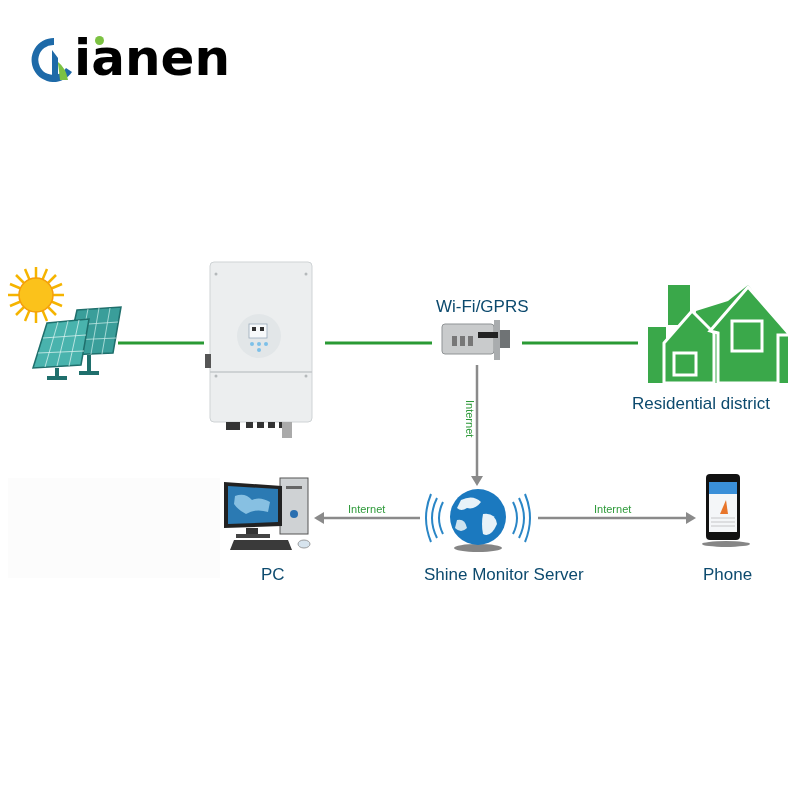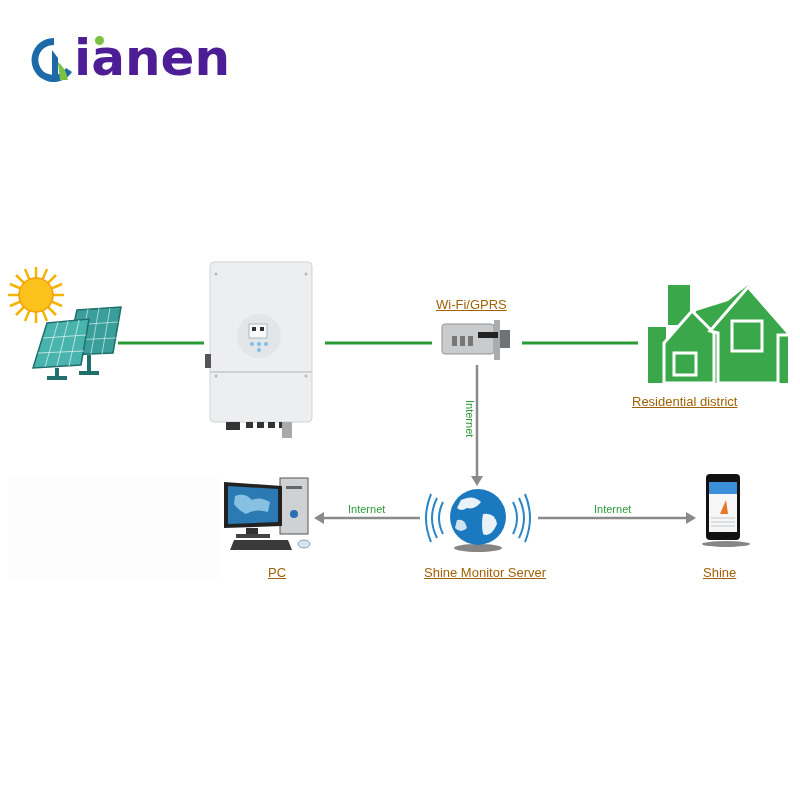--- a/index.html
+++ b/index.html
@@ -1,20 +1,20 @@
 <!DOCTYPE html>
 <html><head>
 <meta charset="utf-8">
 <style>
   html, body { margin: 0; padding: 0; background: #ffffff; }
   body { width: 800px; height: 800px; position: relative; overflow: hidden; font-family: "Liberation Sans", sans-serif; }
   .abs { position: absolute; }
   .logo { left: 28px; top: 30px; width: 210px; height: 60px; }
-  .logo-text { position: absolute; left: 46px; top: -2px; font-family: "DejaVu Sans", sans-serif; font-size: 50px; font-weight: bold; color: #4c1d95; letter-spacing: 0px; line-height: 60px; }
-  .label { position: absolute; font-size: 13px; color: #a16207; white-space: nowrap; text-decoration: underline; }
+  .logo-text { position: absolute; left: 46px; top: -2px; font-family: "DejaVu Sans", sans-serif; font-size: 50px; font-weight: bold; color: #000000; letter-spacing: 0px; line-height: 60px; }
+  .label { position: absolute; font-size: 17px; color: #0c4a6e; white-space: nowrap; }
   .net-label { position: absolute; font-size: 11px; color: #2e9a3a; white-space: nowrap; }
   .vlabel { transform: rotate(90deg); transform-origin: left top; }
   .bgband { left: 8px; top: 478px; width: 212px; height: 100px; background: #fcfcfc; }
 </style>
 </head>
 <body>
 
 <div class="abs logo">
   <svg class="abs" style="left:0;top:4px" width="52" height="52" viewBox="0 0 52 52">
     <path d="M26 4 A22 22 0 1 0 44 38 L38 34 A15 15 0 1 1 26 11 Z" fill="#1e6aa8"></path>
@@ -139,21 +139,21 @@
   <rect x="66" y="12" width="16" height="3" fill="#666"></rect>
   <circle cx="74" cy="40" r="4" fill="#2a6fb0"></circle>
   <polygon points="4,8 62,12 62,52 4,54" fill="#222"></polygon>
   <polygon points="8,12 58,15 58,48 8,50" fill="#2b7ab3"></polygon>
   <path d="M15 22 Q25 18 32 26 Q40 22 50 28 L48 38 Q36 34 26 40 Q18 36 14 30 Z" fill="#9fd2ee" opacity="0.8"></path>
   <rect x="26" y="54" width="12" height="6" fill="#333"></rect>
   <rect x="16" y="60" width="34" height="4" fill="#444"></rect>
   <polygon points="14,66 68,66 72,76 10,76" fill="#3a3a3a"></polygon>
   <ellipse cx="84" cy="70" rx="6" ry="4" fill="#d7e4ee" stroke="#888" stroke-width="0.8"></ellipse>
 </svg>
-<span class="label" style="left:268px;top:565px">PC</span>
+<span class="label" style="left:261px;top:565px">PC</span>
 
 <svg class="abs" style="left:425px;top:484px" width="106" height="70" viewBox="0 0 106 70">
   <g fill="none" stroke="#2a86c6" stroke-width="2">
     <path d="M18 18 Q10 34 18 50"></path>
       <path d="M12 14 Q2 34 12 54"></path>
       <path d="M6 10 Q-4 34 6 58"></path>
     <path d="M88 18 Q96 34 88 50"></path>
       <path d="M94 14 Q104 34 94 54"></path>
       <path d="M100 10 Q110 34 100 58"></path>
   </g>
@@ -170,13 +170,13 @@
   <rect x="10" y="4" width="34" height="66" rx="4" fill="#111"></rect>
   <rect x="13" y="12" width="28" height="50" fill="#f4f6f8"></rect>
   <rect x="13" y="12" width="28" height="12" fill="#3a8fd8"></rect>
   <polygon points="24,44 30,30 32,44" fill="#e8752a"></polygon>
   <g stroke="#bbb" stroke-width="0.8">
       <line x1="15" y1="48" x2="39" y2="48"></line>
       <line x1="15" y1="52" x2="39" y2="52"></line>
       <line x1="15" y1="56" x2="39" y2="56"></line>
     </g>
 </svg>
-<span class="label" style="left:703px;top:565px">Shine</span>
+<span class="label" style="left:703px;top:565px">Phone</span>
 
 </body></html>

